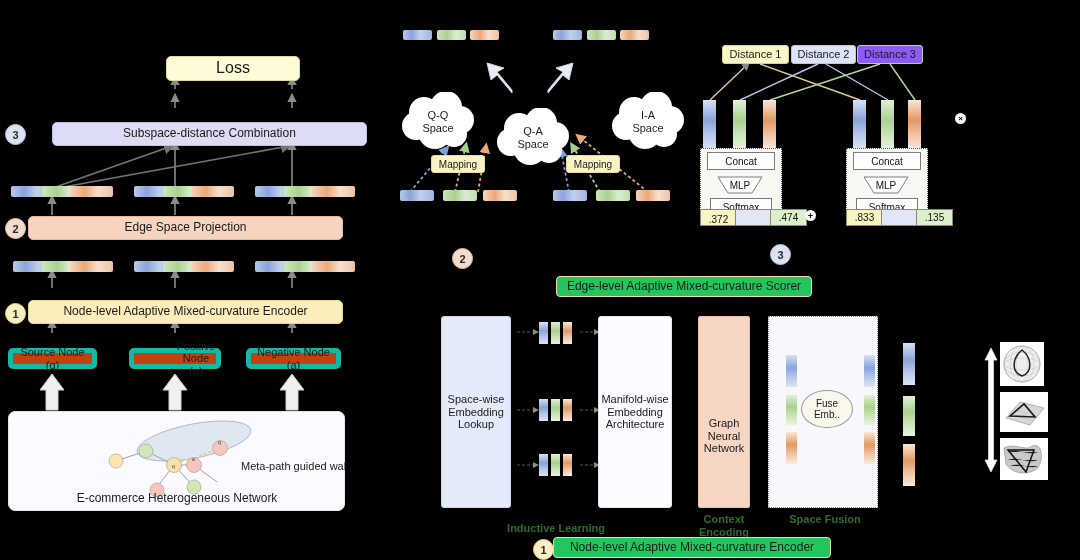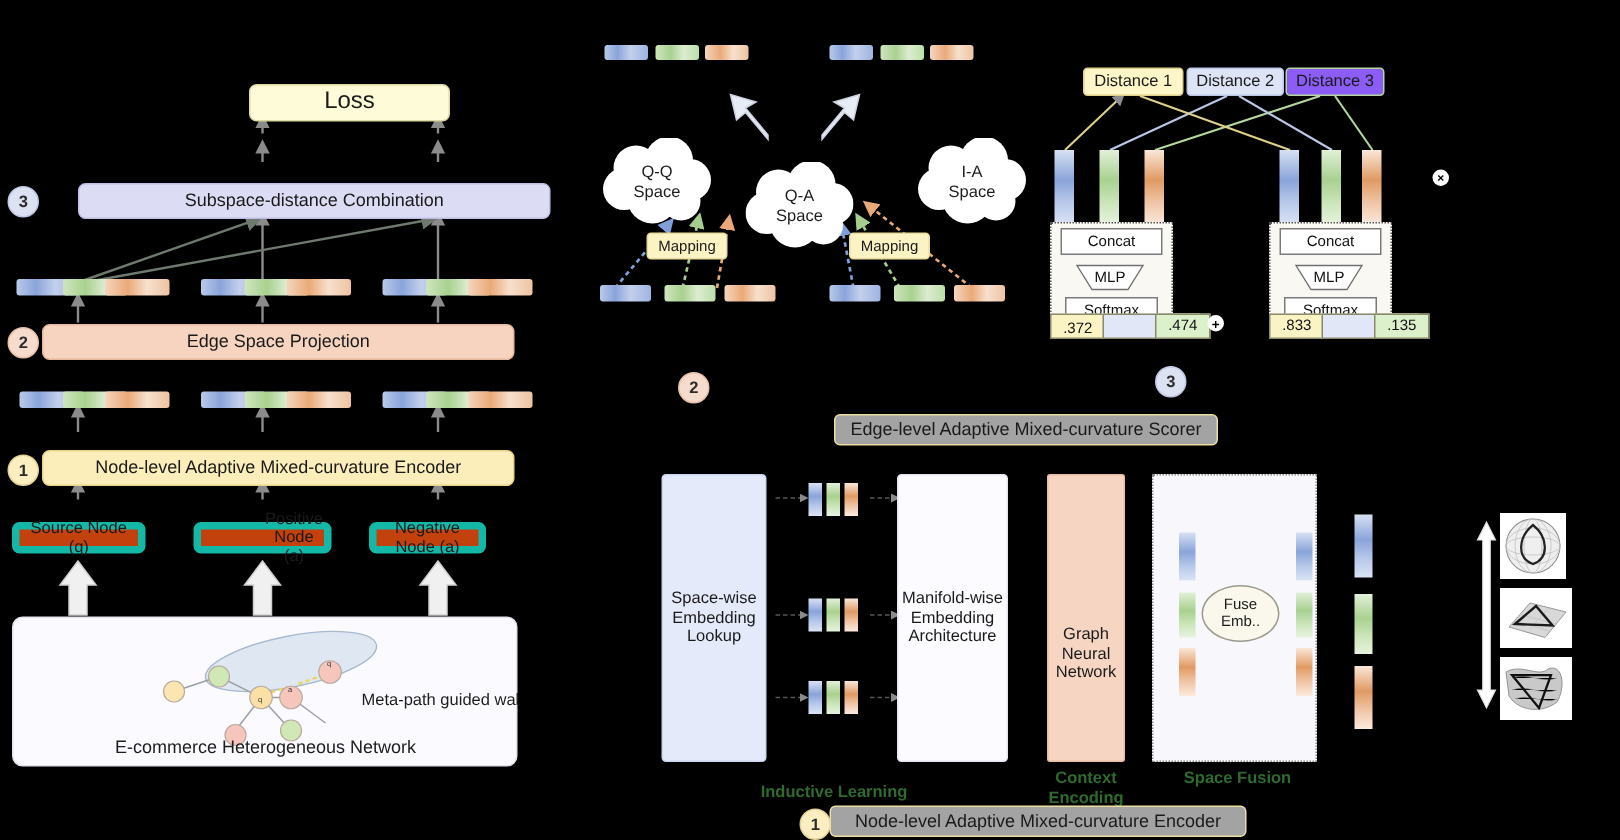--- a/index.html
+++ b/index.html
@@ -17,21 +17,21 @@
   .box.gold{background:#fceebb;border:1px solid #e8d48a;}
   .box.green{background:#c2410c;border:5px solid #14b8a6;}
   .box.white{background:#fafaff;border:1px solid #e3e3ee;}
   .box.lightblue{background:#e4eaf9;border:1px solid #cdd7f0;}
   .box.peachcol{background:#f6d5c3;border:1px solid #e8bda8;}
   .box.whitecol{background:#fcfbff;border:1px solid #e6e4f0;}
   .box.dist-y{background:#fdf6c8;border:1px solid #ddd089;}
   .box.dist-b{background:#dde4f5;border:1px solid #bcc7e6;}
   .box.dist-g{background:#8b5cf6;border:1px solid #b4d79c;}
   .box.capgreen{background:#5cb85c;border:1px solid #4aa34a;color:#fff;}
-  .box.capgold{background:#a3a3a3;border:1px solid #ecdda0;}
+  .box.capgold{background:#22c55e;border:1px solid #ecdda0;}
 
   
   .badge{position:absolute;width:19px;height:19px;border-radius:50%;
          display:flex;align-items:center;justify-content:center;
          font-size:11px;font-weight:bold;color:#2b2b2b;}
   .badge.b1{background:#fbeec0;border:1px solid #e3d394;}
   .badge.b2{background:#f6dccd;border:1px solid #e6c0ab;}
   .badge.b3{background:#dde2f3;border:1px solid #c0c8e4;}
 
   
@@ -271,21 +271,21 @@
   <div class="abs box gold" style="left:28px;top:300px;width:315px;height:24px;font-size:12px;">
     <span>Node-level Adaptive Mixed-curvature Encoder</span>
   </div>
 
   <div class="abs box green" style="left:8px;top:348px;width:89px;height:21px;font-size:11px;">
     <span>Source Node (q)</span>
   </div>
   <div class="abs box green" style="left:129px;top:348px;width:92px;height:21px;font-size:11px;padding-left:42px;">
     <span>Positive Node (a)</span>
   </div>
-  <div class="abs box green" style="left:246px;top:348px;width:78px;height:21px;font-size:11px;">
+  <div class="abs box green" style="left:246px;top:348px;width:95px;height:21px;font-size:11px;">
     <span>Negative Node (a)</span>
   </div>
 
   <div class="abs box white" style="left:8px;top:411px;width:337px;height:100px;border-radius:7px;display:block;">
     <svg width="337" height="100" style="display:block">
       <ellipse cx="185" cy="29" rx="58" ry="17" transform="rotate(-11 185 29)" fill="#dde6f2" stroke="#9eb2c9" stroke-width="0.9" opacity="0.9"></ellipse>
       <g stroke="#9aa0a6" stroke-width="1" fill="none">
         <line x1="107" y1="49" x2="137" y2="39"></line>
         <line x1="137" y1="39" x2="165" y2="53"></line>
         <line x1="165" y1="53" x2="148" y2="75"></line>

